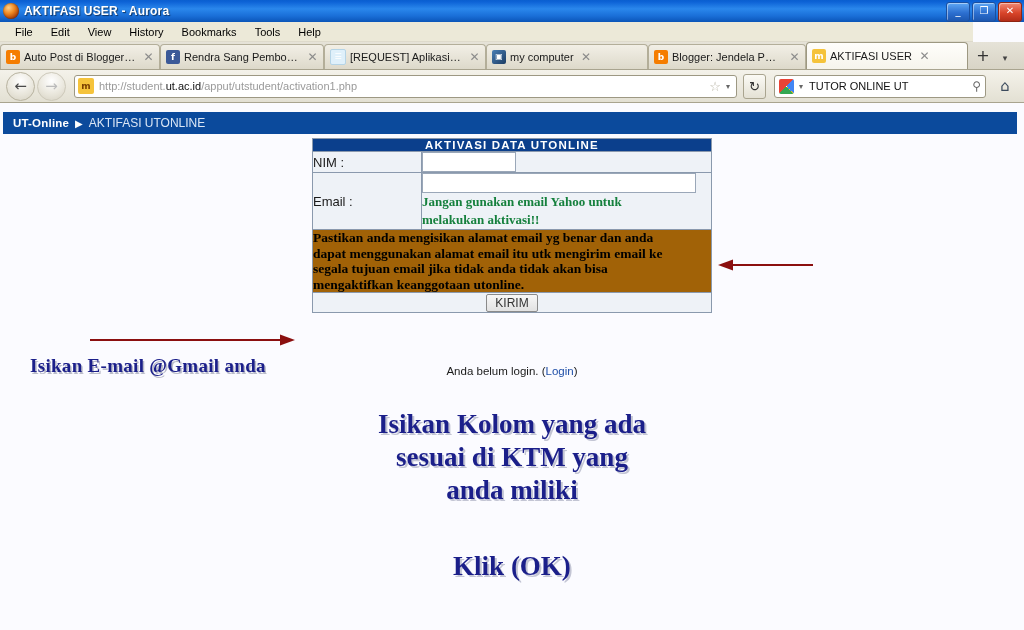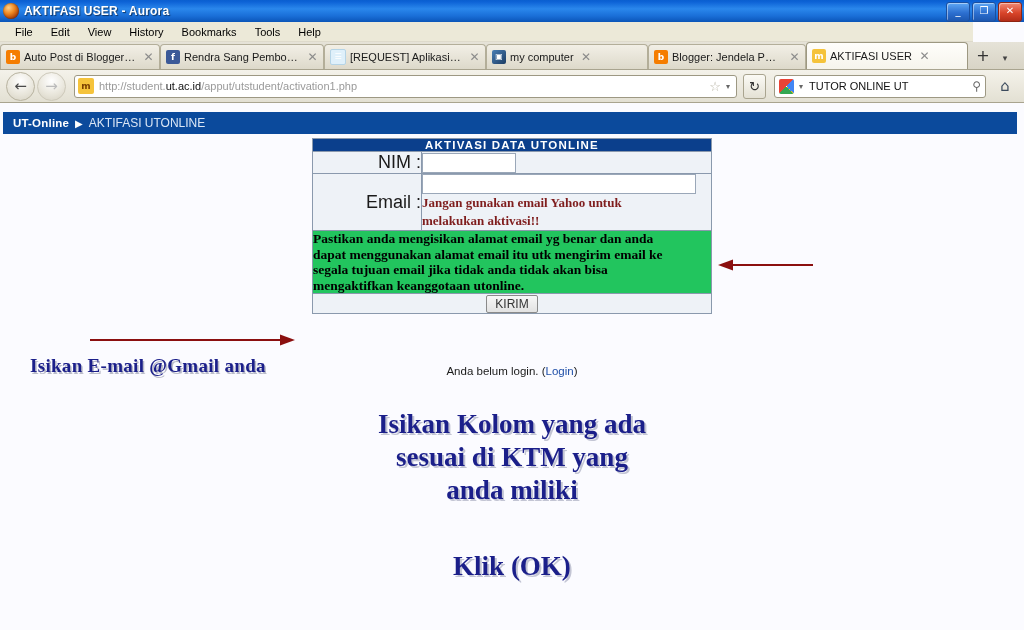--- a/index.html
+++ b/index.html
@@ -197,44 +197,43 @@
   table.ftab { width: 400px; border-collapse: collapse; background: #eef2f7; }
   table.ftab td, table.ftab th { border: 1px solid #8a99ad; padding: 0; }
   .thead-cell {
     background: #0b3f8c; color: #ffffff; text-align: center;
     font-size: 11.5px; font-weight: bold; letter-spacing: 1.2px;
     padding: 2px 0 3px 0;
     font-family: "Liberation Sans", sans-serif;
   }
   .lbl-cell {
     width: 108px; padding: 4px 0 4px 4px; color: #1a1a1a;
-    font-size: 18px; background: #eef2f7; vertical-align: middle;
+    font-size: 13px; background: #eef2f7; vertical-align: middle;
     font-family: "Liberation Sans", sans-serif;
-    text-align: right;
   }
   .fld-cell { padding: 4px 4px 4px 6px; background: #eef2f7; }
   input.tin {
     border: 1px solid #9aa7b8; background: #ffffff; height: 16px;
     font-size: 12px; padding: 1px 2px; box-sizing: content-box;
     font-family: "Liberation Sans", sans-serif;
   }
   .in-nim { width: 88px; }
   .in-d { width: 48px; }
   .in-m { width: 50px; }
   .in-y { width: 66px; }
   .in-email { width: 268px; }
   .dash { color: #333; padding: 0 3px; font-size: 12px; }
   .hint { font-size: 12px; color: #111; padding-left: 6px; }
   .warn {
-    font-size: 13px; font-weight: bold; color: #7f1d1d; line-height: 15px;
+    font-size: 13px; font-weight: bold; color: #15803d; line-height: 15px;
     padding: 1px 0 2px 0;
     font-family: "Liberation Serif", serif;
   }
   .notice-cell {
-    padding: 2px 4px 3px 4px; background: #22c55e;
+    padding: 2px 4px 3px 4px; background: #a16207;
     font-family: "Liberation Serif", serif;
     font-size: 13.5px; font-weight: bold; color: #000; line-height: 15.5px;
   }
   .submit-cell { text-align: center; padding: 5px 0 6px 0; background: #eef2f7; }
   .kirim {
     font-size: 12px; padding: 1px 8px;
     background: linear-gradient(to bottom,#f7f7f7,#e2e2e2);
     border: 1px solid #8a8a8a; border-radius: 2px; color: #333;
     font-family: "Liberation Sans", sans-serif;
   }

